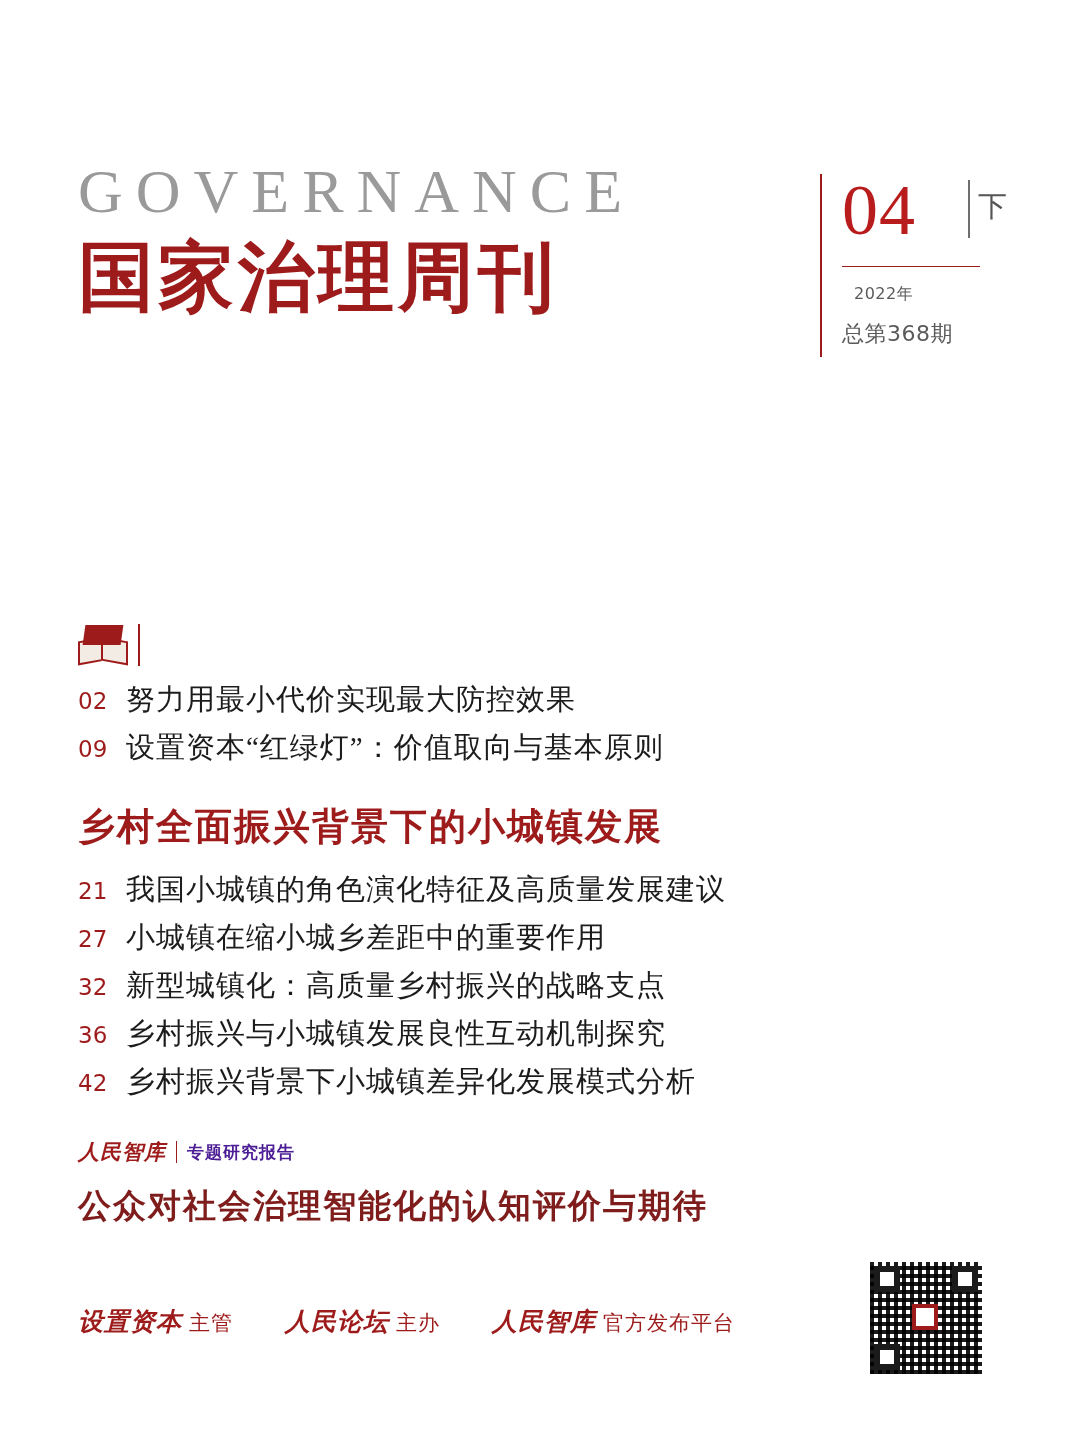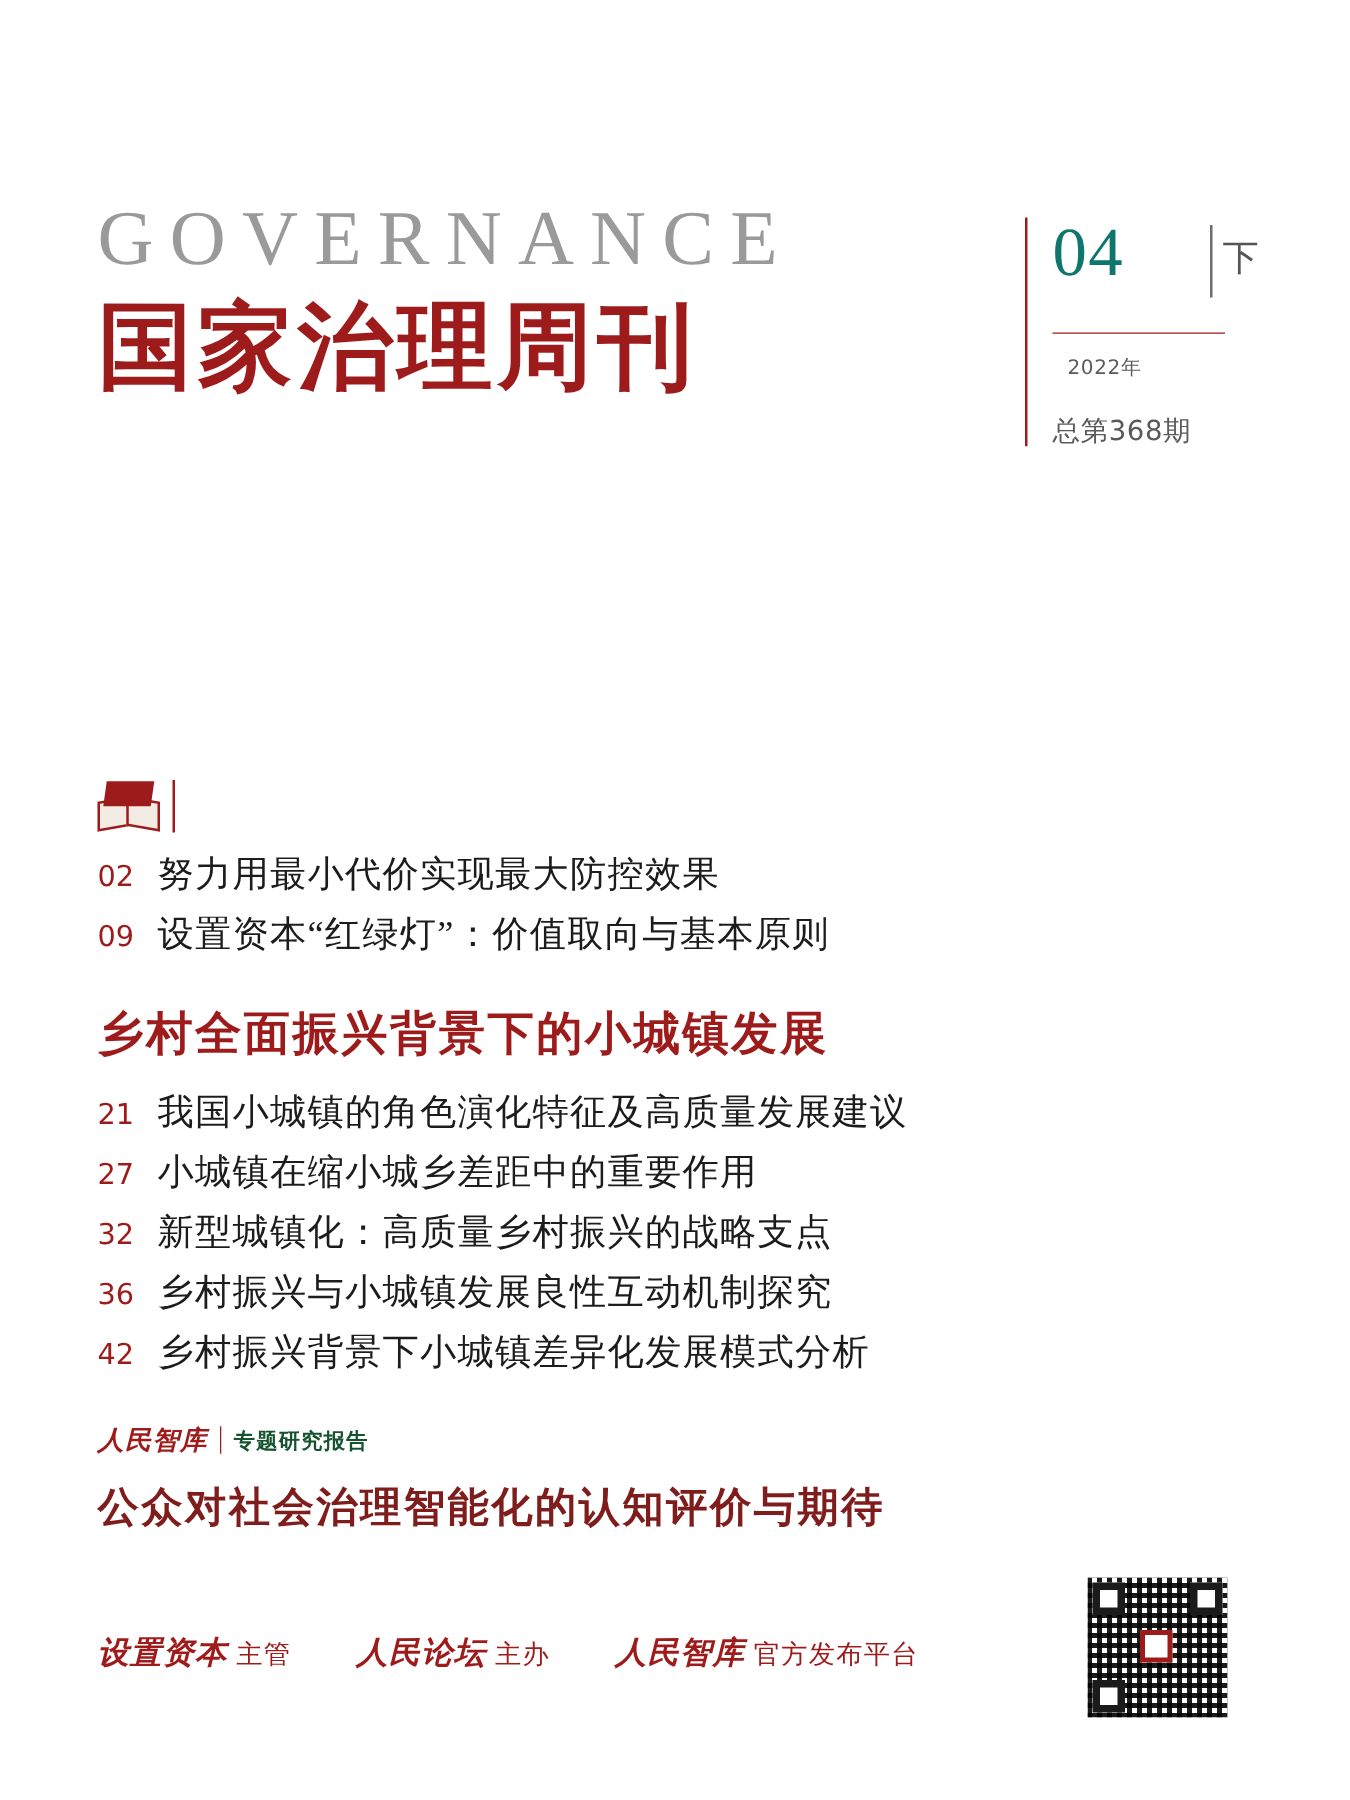--- a/index.html
+++ b/index.html
@@ -63,22 +63,22 @@
     top: 0;
     width: 2px;
     height: 183px;
     background: #9e1b1b;
   }
   .issue-num {
     position: absolute;
     left: 22px;
     top: 0px;
     font-family: "Liberation Serif", "DejaVu Serif", serif;
-    font-size: 55px;
-    color: #0f766e;
+    font-size: 72px;
+    color: #b91c1c;
     line-height: 1;
     letter-spacing: 1px;
   }
   .issue-xia-rule {
     position: absolute;
     left: 148px;
     top: 6px;
     width: 2px;
     height: 58px;
     background: #6e6e6e;
@@ -105,21 +105,21 @@
     left: 34px;
     top: 110px;
     font-family: "DejaVu Sans", "Liberation Sans", sans-serif;
     font-size: 16px;
     color: #5a5a5a;
     letter-spacing: 0.5px;
   }
   .issue-total {
     position: absolute;
     left: 22px;
-    top: 156px;
+    top: 145px;
     font-family: "DejaVu Sans", "Liberation Sans", sans-serif;
     font-size: 22px;
     color: #5a5a5a;
     letter-spacing: 0.5px;
   }
 
   
   .contents {
     position: absolute;
     left: 78px;
@@ -218,21 +218,21 @@
   .report-rule {
     width: 1px;
     height: 22px;
     background: #9e1b1b;
     margin: 0 10px;
   }
   .report-label {
     font-family: "DejaVu Sans", "Liberation Sans", sans-serif;
     font-size: 17px;
     font-weight: bold;
-    color: #14532d;
+    color: #4c1d95;
     letter-spacing: 1px;
   }
   .report-title {
     font-family: "DejaVu Sans", "Liberation Sans", sans-serif;
     font-size: 33px;
     font-weight: bold;
     color: #7f1d1d;
     letter-spacing: 2px;
     margin-top: 18px;
   }

